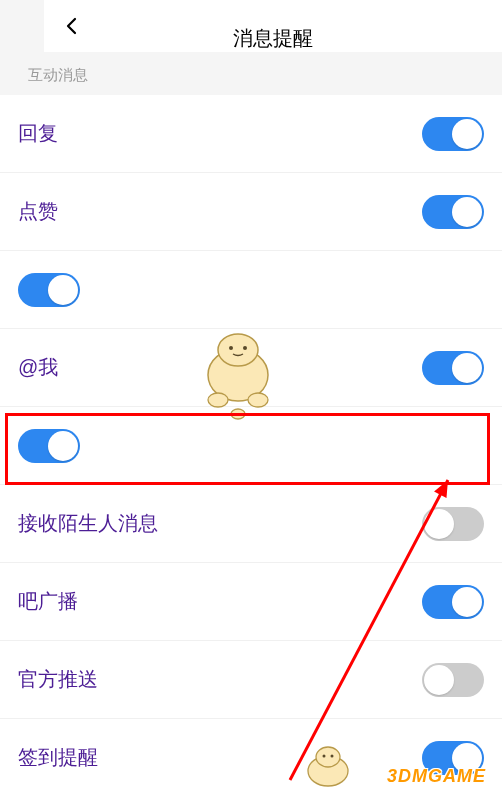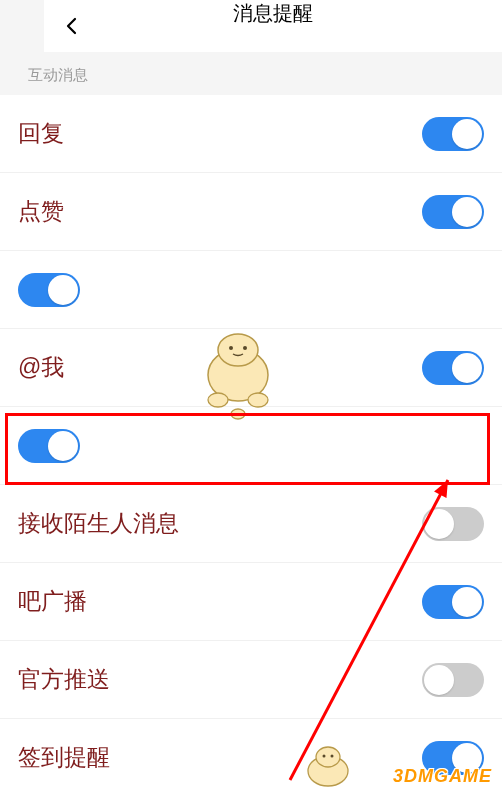--- a/index.html
+++ b/index.html
@@ -8,21 +8,21 @@
     height: 793px;
     background: #f5f5f5;
     font-family: -apple-system, "PingFang SC", "Helvetica Neue", sans-serif;
     position: relative;
     overflow: hidden;
   }
   .header {
     height: 52px;
     background: #fff;
     display: flex;
-    align-items: flex-start;
+    align-items: flex-end;
     justify-content: center;
     position: relative;
     margin-left: 44px;
   }
   .back-btn {
     position: absolute;
     left: 16px;
     top: 50%;
     transform: translateY(-50%);
     width: 24px;
@@ -47,22 +47,22 @@
     background: #fff;
     height: 78px;
     display: flex;
     align-items: center;
     justify-content: space-between;
     padding: 0 18px 0 18px;
     border-bottom: 1px solid #f0f0f0;
     position: relative;
   }
   .row-label {
-    font-size: 23px;
-    color: #7f1d1d;
+    font-size: 20px;
+    color: #4c1d95;
   }
   .toggle {
     width: 62px;
     height: 34px;
     border-radius: 17px;
     position: relative;
     cursor: pointer;
   }
   .toggle.on { background: #2d87f0; }
   .toggle.off { background: #ccc; }
@@ -89,21 +89,21 @@
     z-index: 5;
   }
   .mascot {
     position: absolute;
     pointer-events: none;
     z-index: 3;
   }
   .mascot svg { display: block; }
   .watermark {
     position: absolute;
-    right: 10px;
+    right: 16px;
     bottom: 6px;
     z-index: 6;
     display: flex;
     align-items: center;
     gap: 6px;
   }
   .watermark-text {
     font-size: 18px;
     font-weight: 700;
     font-style: italic;

